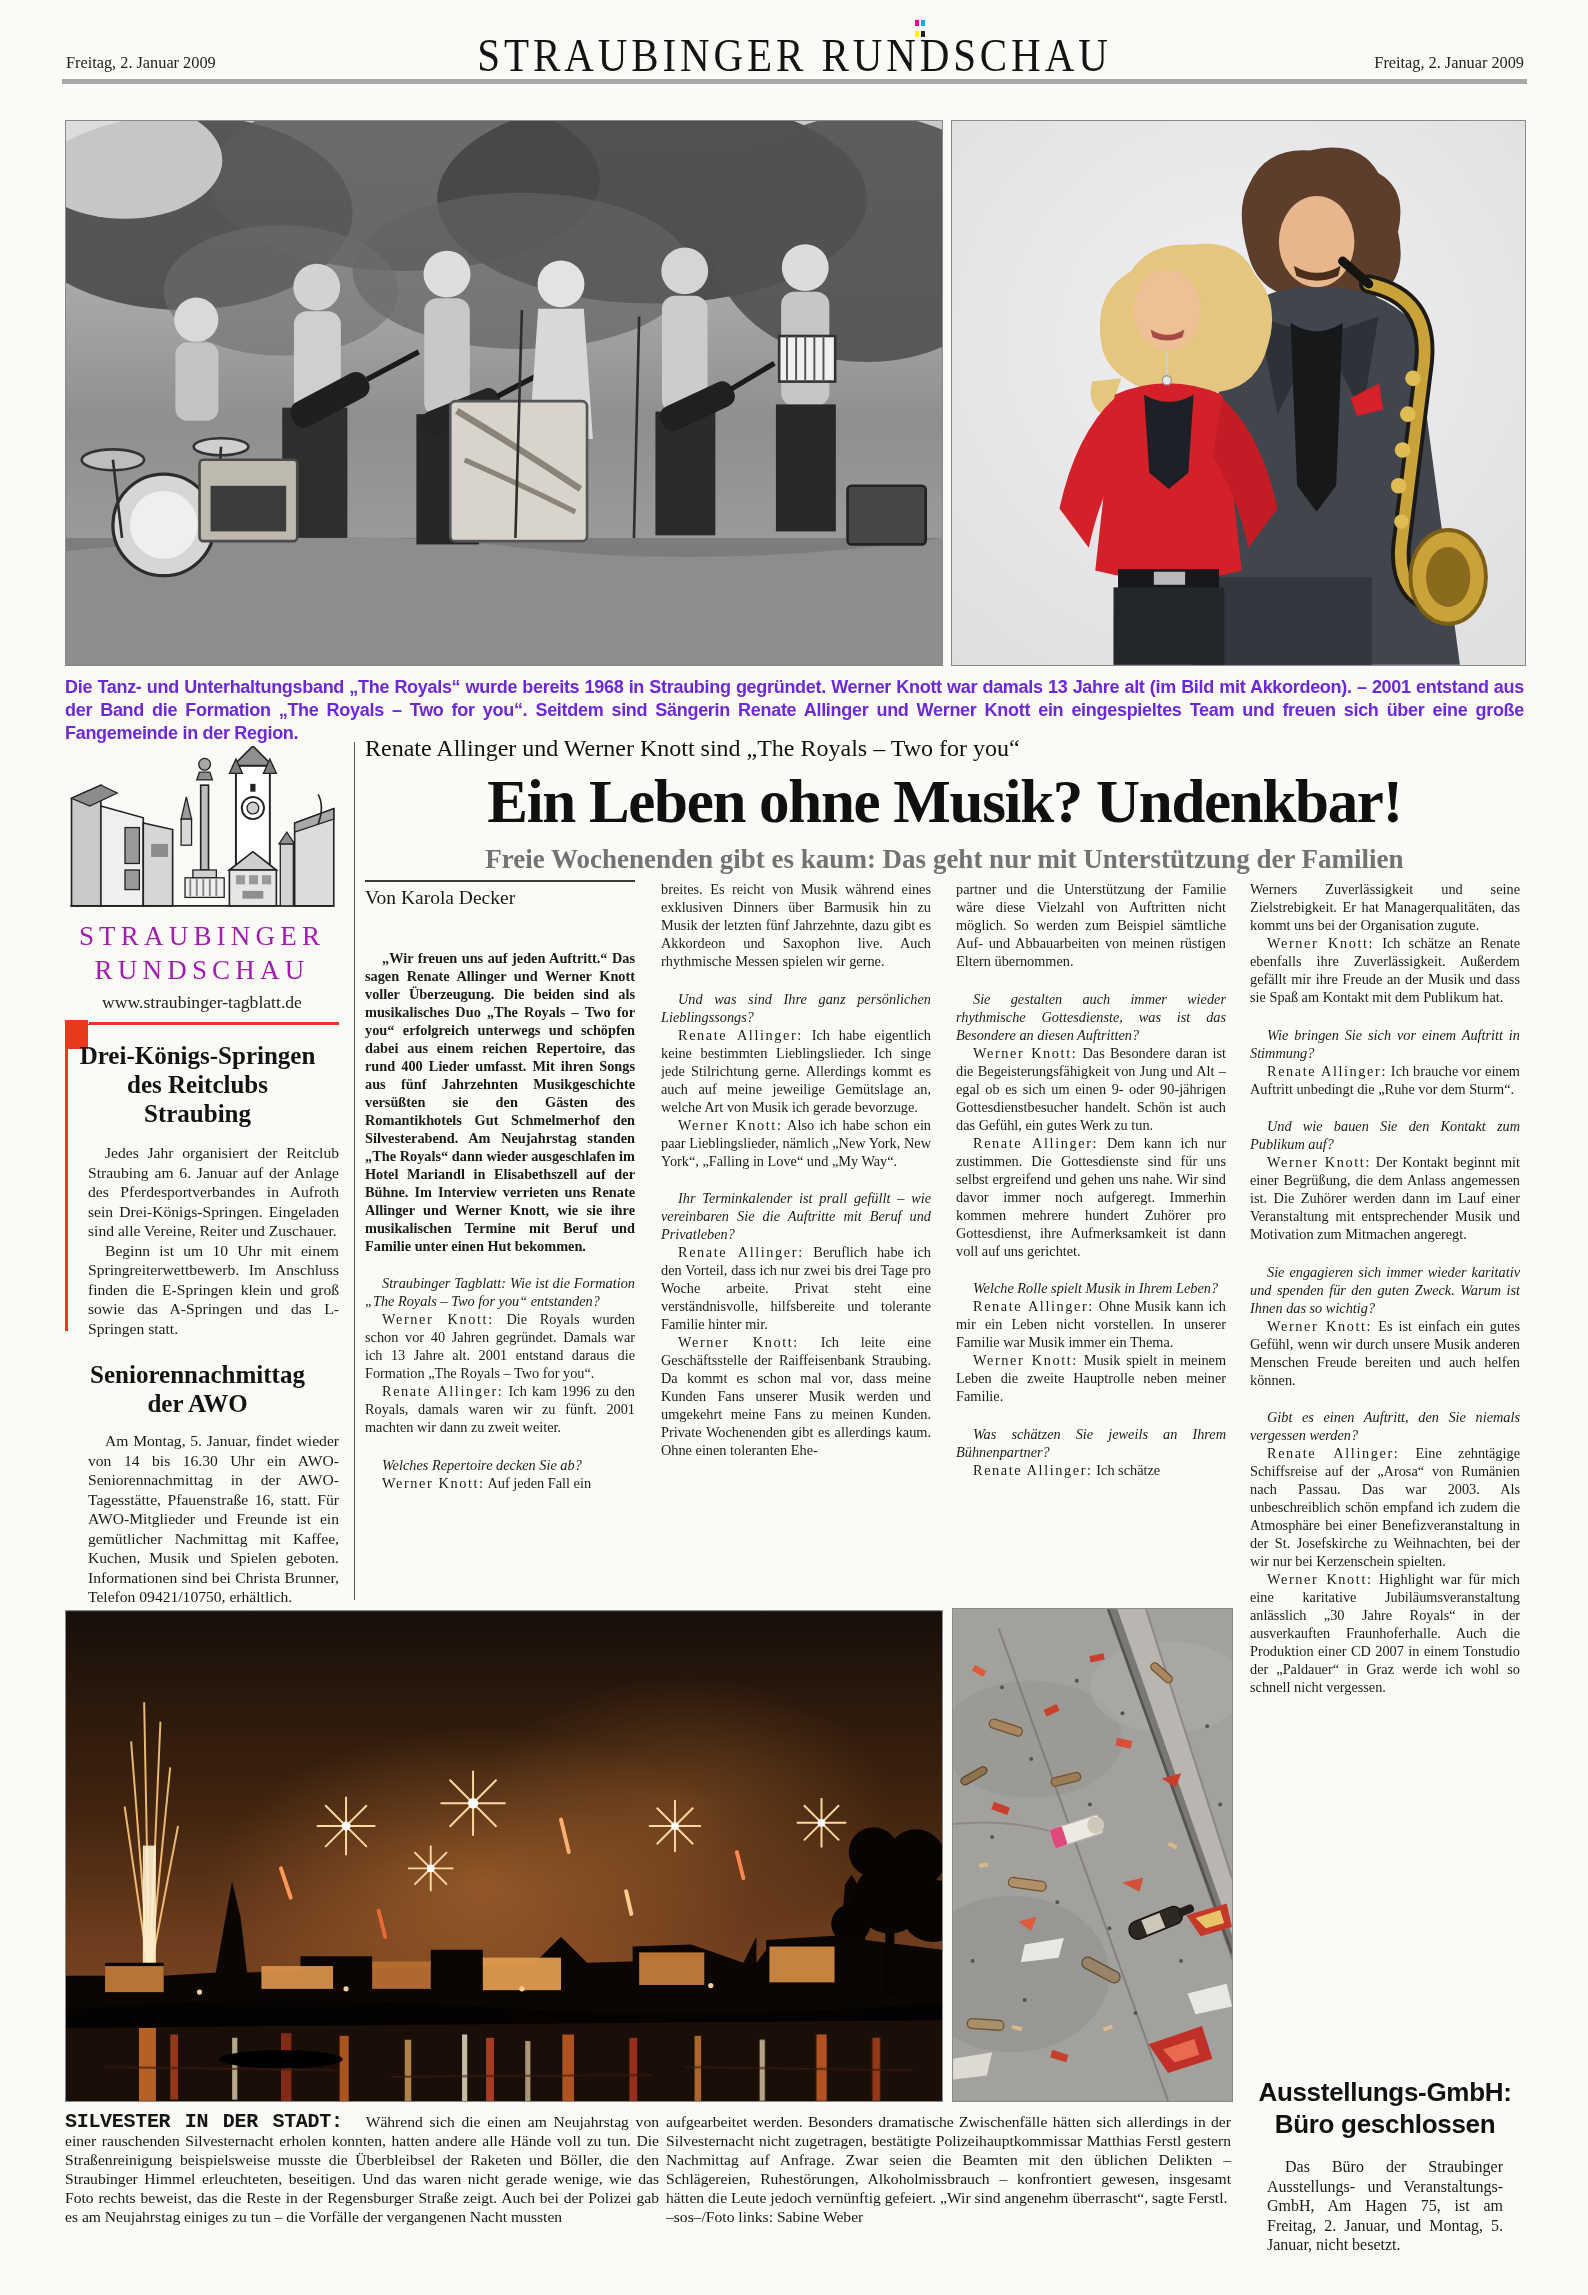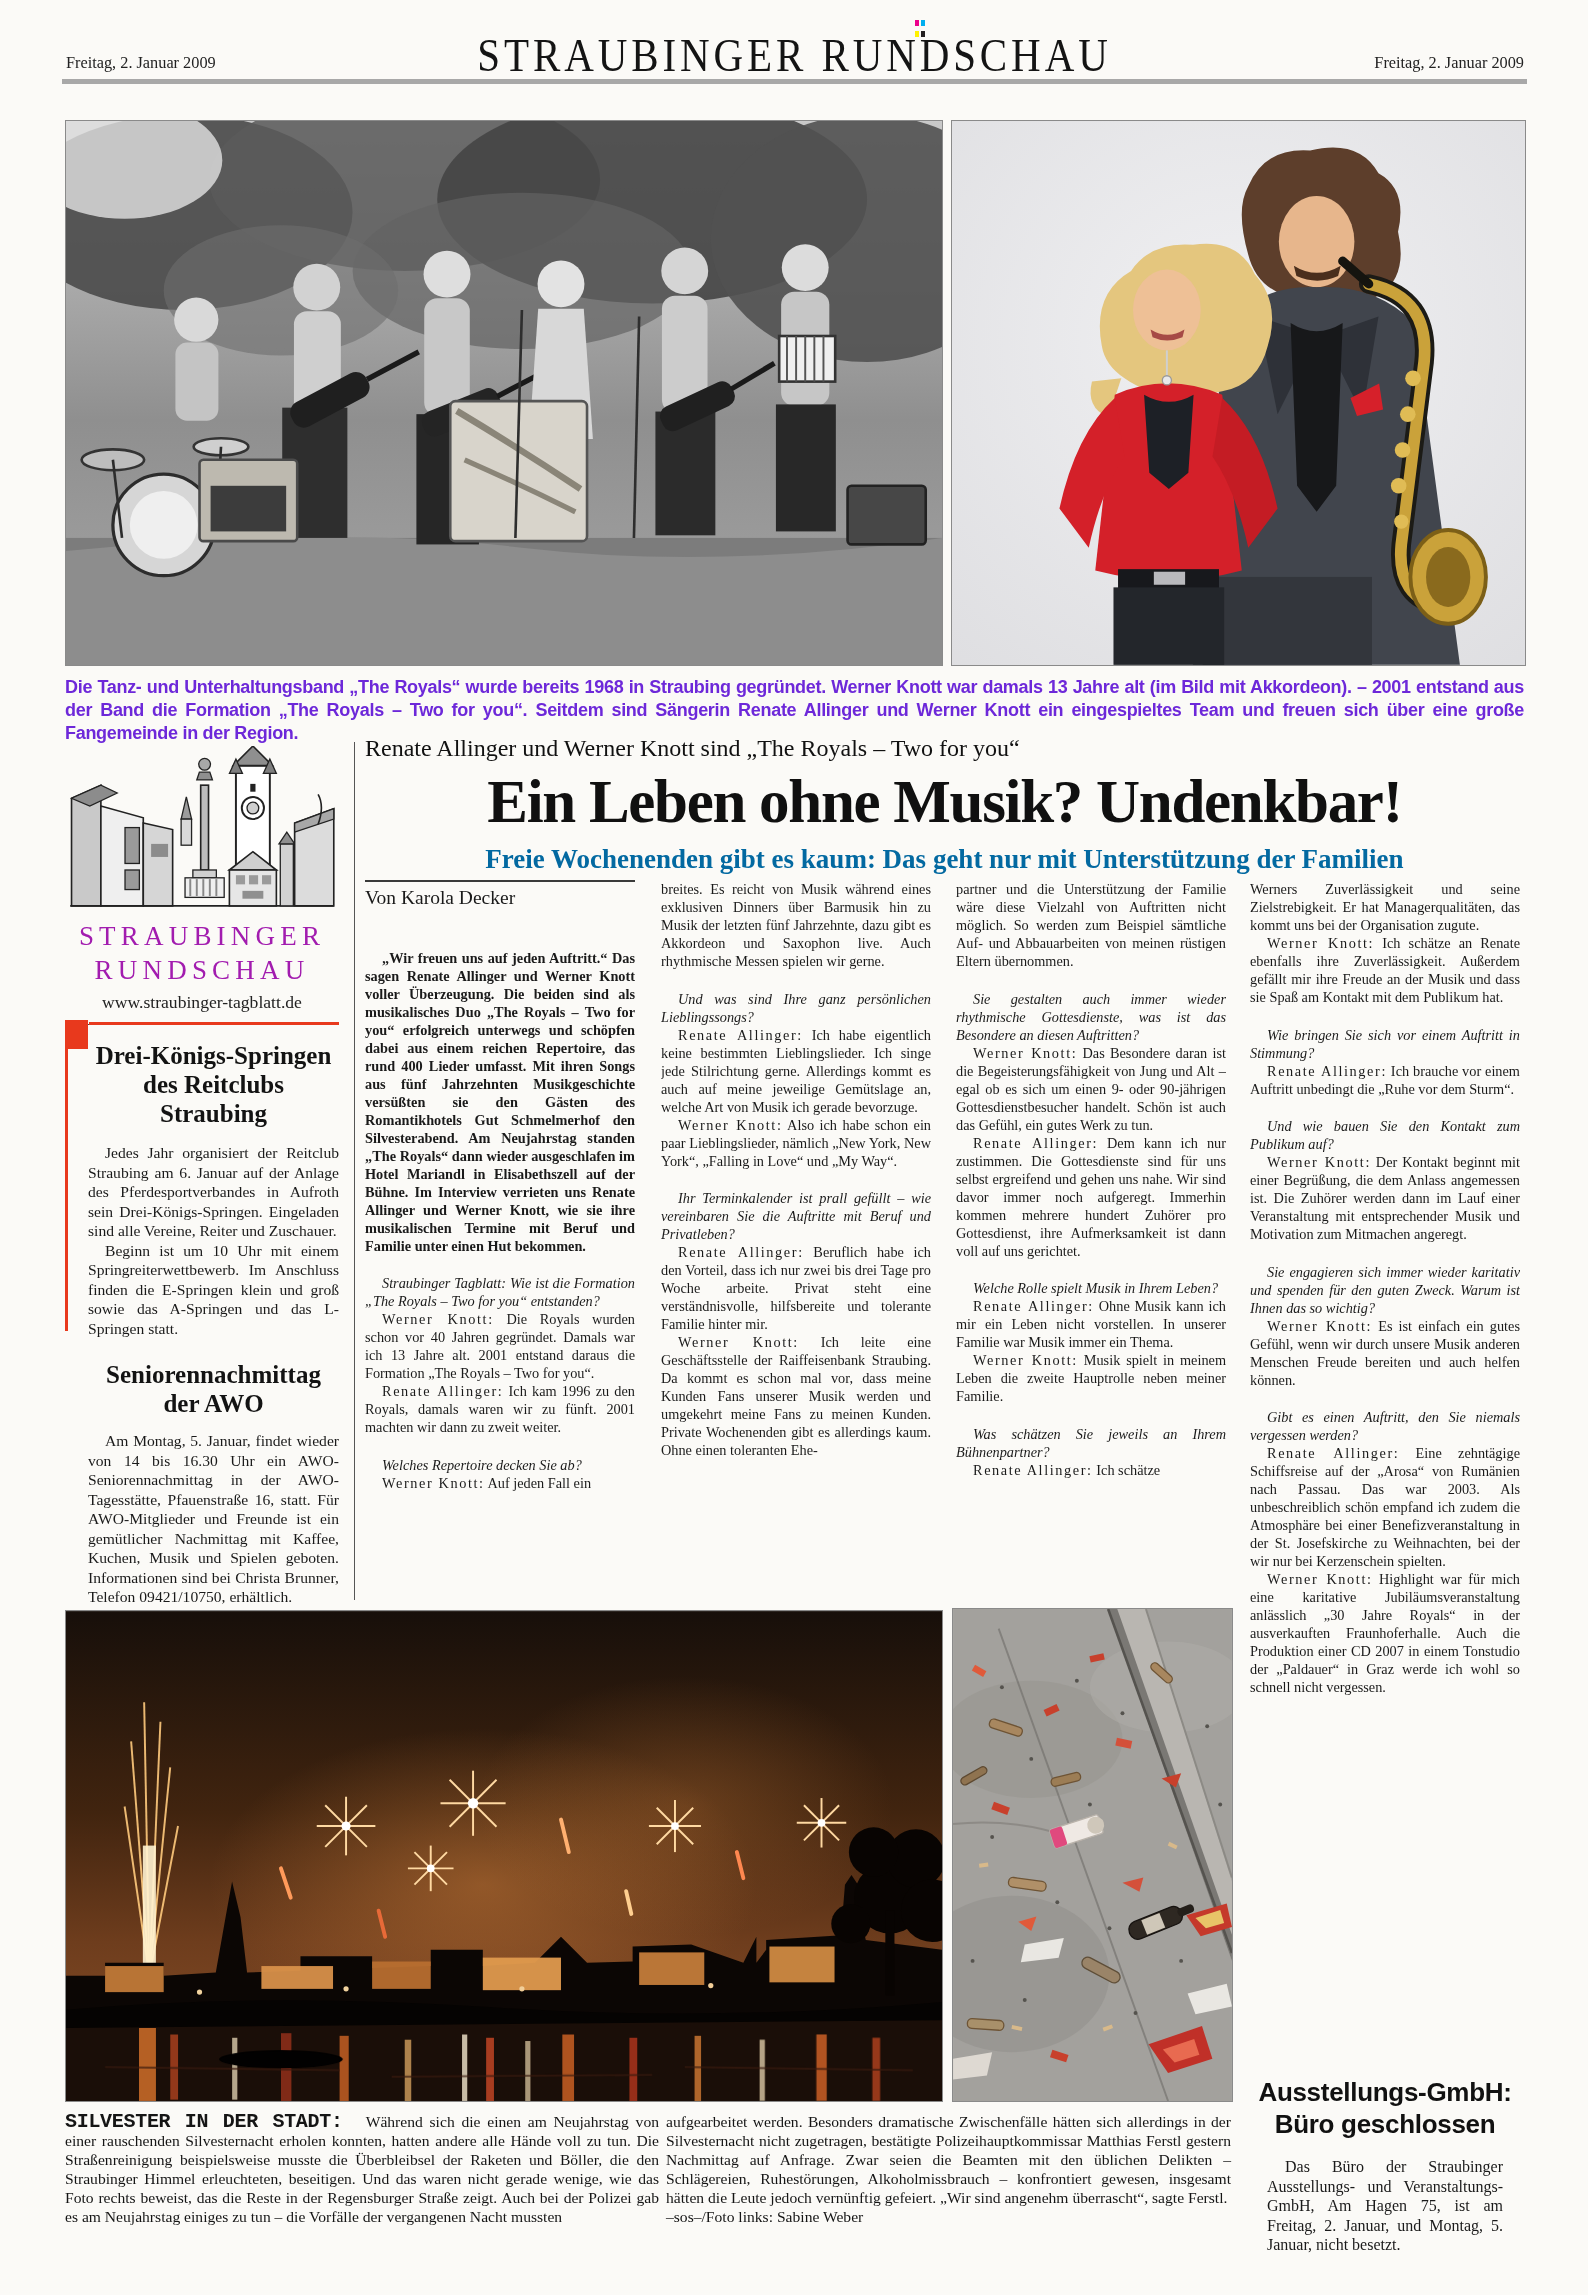--- a/index.html
+++ b/index.html
@@ -13,34 +13,34 @@
   .headrule{background:#a8a8a8;height:5.2px;}
   .regmark span{display:inline-block;width:4.6px;height:6.5px;margin:0 0.7px;}
   
   .photo{border:0.7px solid #8a8a8a;overflow:hidden;background:#ddd;}
   
   .topcap{font-family:"Liberation Sans",sans-serif;font-weight:bold;font-size:18px;line-height:23px;
           letter-spacing:-0.3px;color:#6d28d9;text-align:justify;}
   
   .kicker{font-size:24px;color:#111;}
   .headline{width:1159px;text-align:center;font-size:61px;font-weight:700;letter-spacing:-1.3px;color:#101010;}
-  .subhead{width:1159px;text-align:center;font-size:27px;font-weight:700;color:#0369a1;}
+  .subhead{width:1159px;text-align:center;font-size:27px;font-weight:700;color:#737373;}
   .bylinewrap{border-top:2px solid #3a3a3a;padding-top:6.5px;font-size:19.5px;}
   
   .col{width:270px;font-size:14.3px;line-height:18px;text-align:justify;overflow:hidden;
        -webkit-hyphens:auto;hyphens:auto;}
   .col p{margin:0;text-indent:17px;}
   .col p.cont{text-indent:0;}
   .col p.intro{font-weight:bold;}
   .col p.question{font-style:italic;margin-top:19.5px;}
   .speaker{letter-spacing:1.6px;}
   .sb-brand{width:274px;text-align:center;font-size:27px;letter-spacing:5.2px;color:#a21caf;line-height:34px;}
   .sb-url{width:274px;text-align:center;font-size:17.6px;color:#222;}
   .sb-rule{width:274px;border-top:1.3px solid #444;}
-  .sb-head{width:251px;margin-left:23px;text-align:center;font-size:25px;line-height:29px;font-weight:bold;color:#131313;}
+  .sb-head{width:251px;margin-left:7px;text-align:center;font-size:25px;line-height:29px;font-weight:bold;color:#131313;}
   .sb-body{width:251px;margin-left:23px;font-size:15.6px;line-height:19.5px;text-align:justify;-webkit-hyphens:auto;hyphens:auto;}
   .sb-body p{margin:0;text-indent:17px;}
   .redline-h{height:3.3px;}
   .redline-v{width:2.6px;}
   .redsq{width:23.4px;height:29px;}
   .vdivider{width:1.3px;background:#555;}
   
   .botcap{font-size:15.6px;line-height:19px;text-align:justify;color:#151515;-webkit-hyphens:auto;hyphens:auto;}
   .cap-lead{font-family:Liberation Mono, monospace;font-weight:bold;font-size:20px;letter-spacing:-0.3px;margin-right:23px;}
   .credit{font-size:15.6px;margin-top:0px;}

